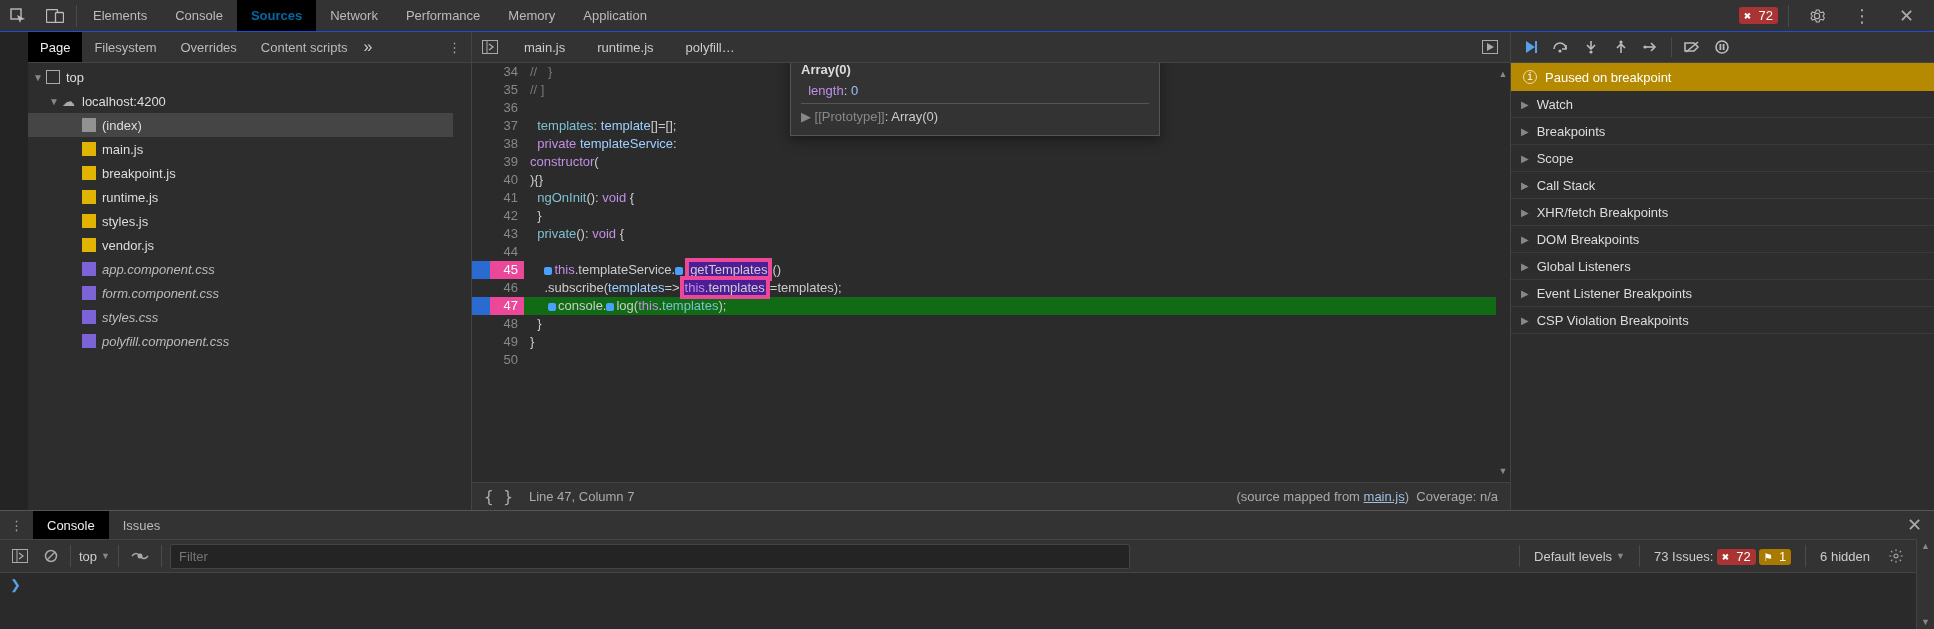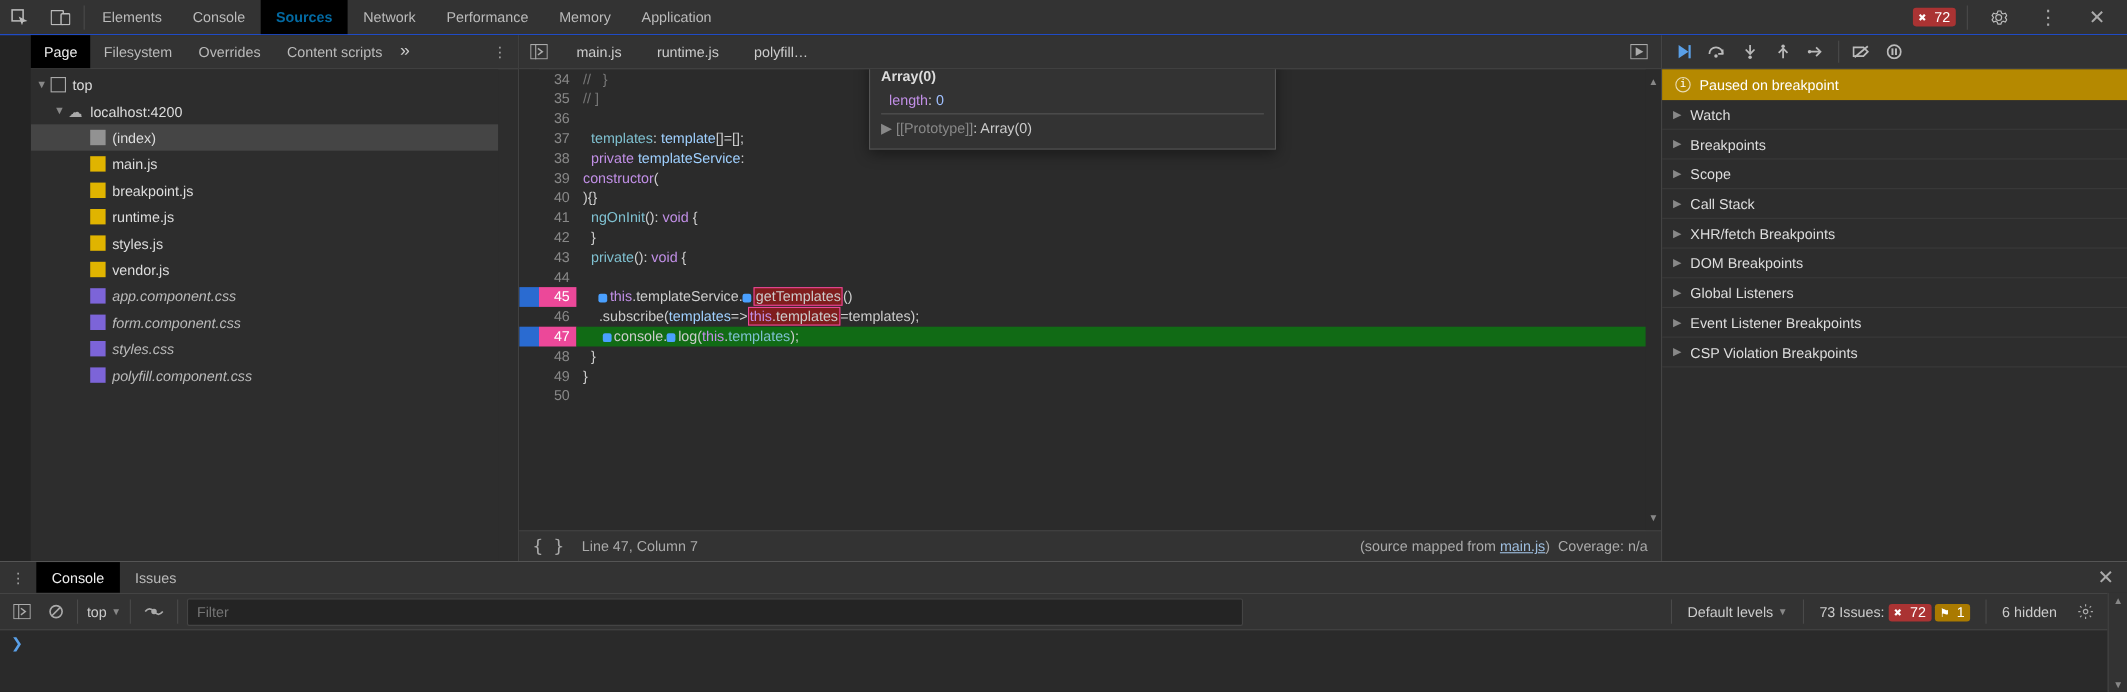--- a/index.html
+++ b/index.html
@@ -54,21 +54,21 @@
 .gutter-ln{width:34px;text-align:right;color:#888;padding-right:6px;}
 .gutter-ln div{height:18px;}
 .gutter-ln .active{background:#ec4899;color:#fff;padding-right:6px;margin-right:-6px;}
 .code{flex:1;position:relative;}
 .code .line{height:18px;white-space:pre;padding-left:6px;}
 .line-hl{background:rgba(13,119,18,0.85);}
 .tok-kw{color:#c18fe6;}
 .tok-prop{color:#7fc0d0;}
 .tok-var{color:#9fd0ff;}
 .tok-this{color:#c18fe6;}
-.tok-mark{background:#7f1d1d;border:1px solid #ec4899;padding:0 1px;}
+.tok-mark{background:#4c1d95;border:4px solid #ec4899;padding:0 1px;}
 .tok-cm{color:#777;}
 .step-dot{display:inline-block;width:8px;height:8px;background:#4aa0ff;border-radius:2px;margin-right:2px;vertical-align:middle;}
 
 .hover-popup{position:absolute;left:266px;top:-13px;width:370px;background:#333;border:1px solid #555;padding:8px 10px;font-family:Consolas,monospace;font-size:13px;line-height:21px;z-index:50;box-shadow:0 4px 12px rgba(0,0,0,.4);}
 .hover-popup .pline{white-space:pre;}
 .pp-name{color:#ddd;font-weight:bold;}
 .pp-len{color:#c18fe6;}
 .pp-num{color:#a0c0ff;}
 .pp-proto{color:#888;}
 

